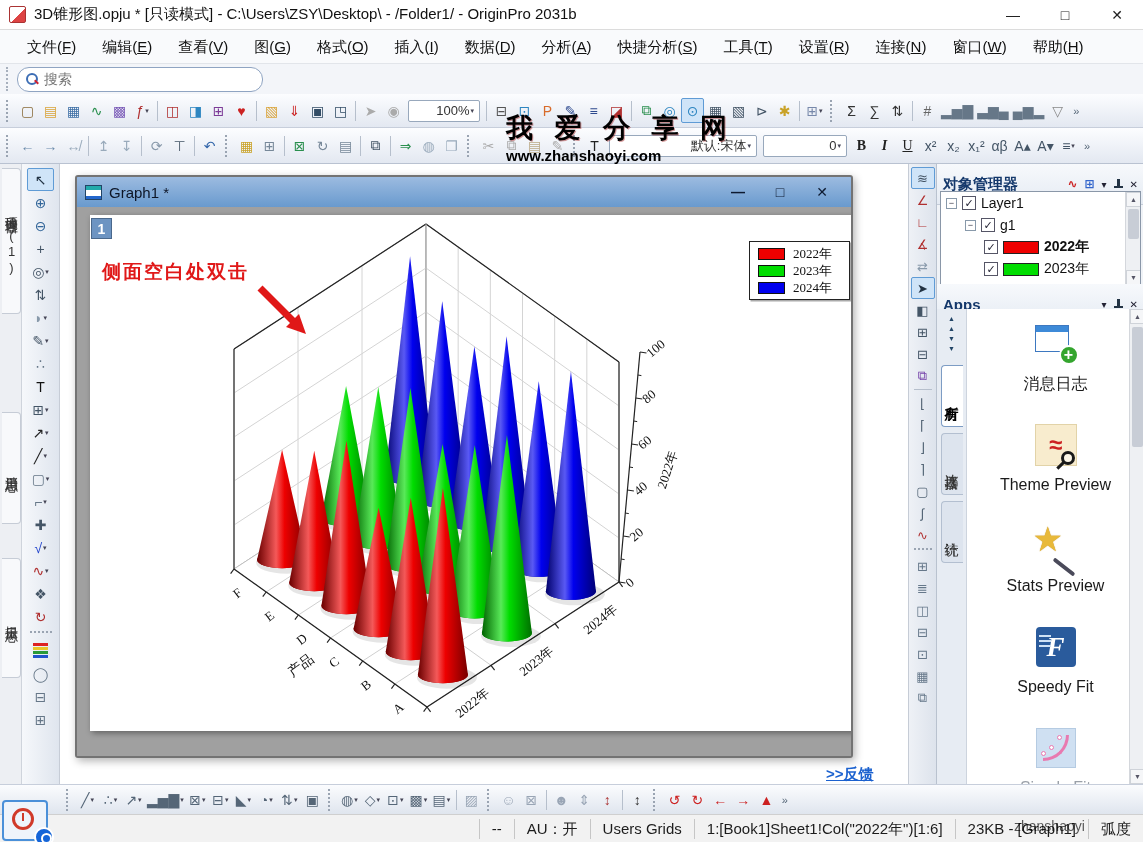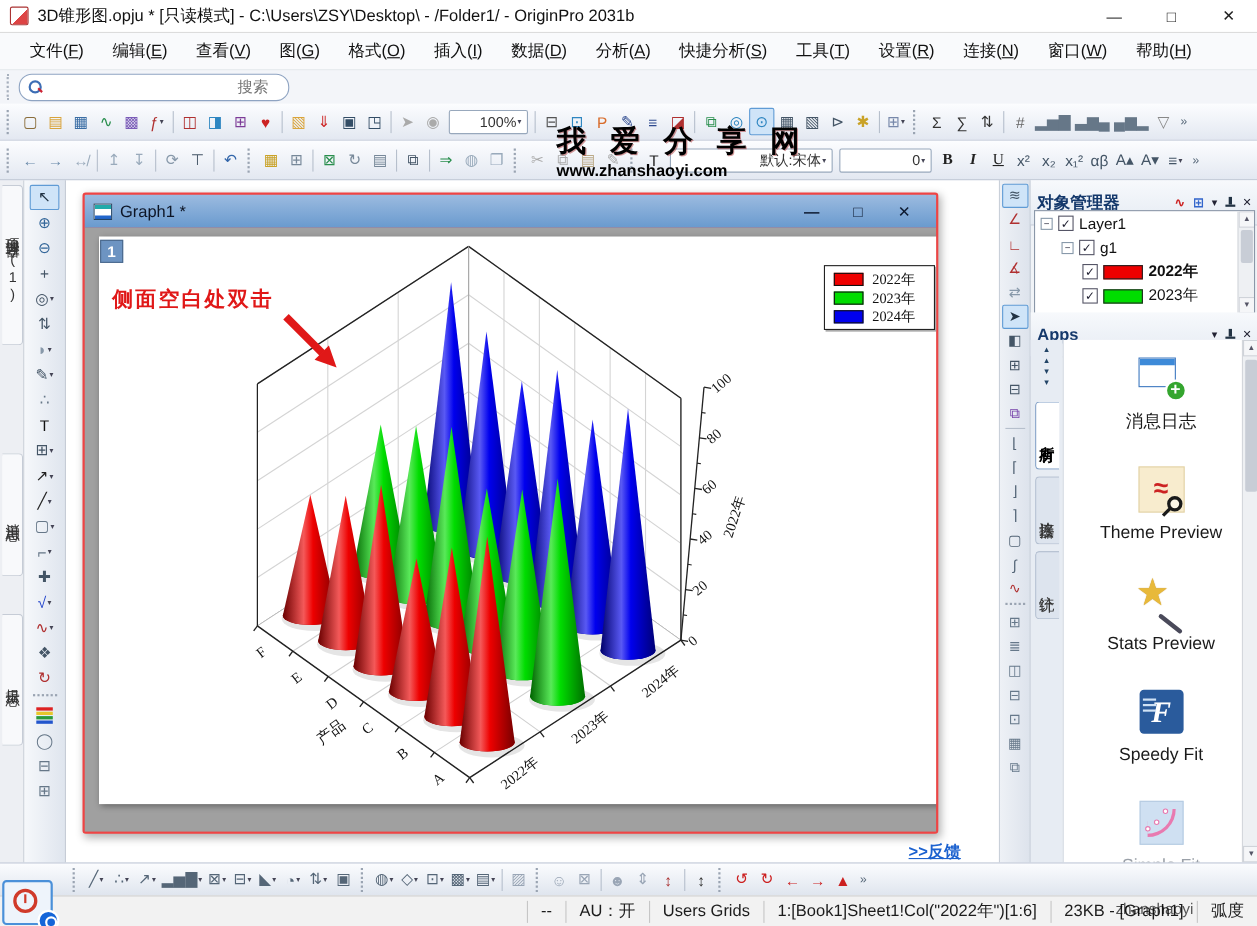--- a/index.html
+++ b/index.html
@@ -26,21 +26,21 @@
   .searchrow { position:absolute; left:0; top:64px; width:1143px; height:30px;
     background:#f3f5f9; display:flex; align-items:center; }
   .grip-v { width:5px; height:24px; border-left:2px dotted #a7b0bd; margin:0 6px 0 6px; }
   .searchbox { width:246px; height:25px; border:1px solid #8fa4c2; border-radius:12px;
     background:#fff; display:flex; align-items:center; padding:0 8px; gap:6px; }
   .lens { position:relative; width:12px; height:12px; flex:0 0 auto; }
   .lens::before { content:""; position:absolute; left:0; top:0; width:8px; height:8px;
     border:2px solid #3d6eb5; border-radius:50%; }
   .lens::after { content:""; position:absolute; left:8px; top:8px; width:5px; height:2px;
     background:#c23; transform:rotate(45deg); }
-  .searchbox input { border:none; outline:none; font-size:14px; color:#333; width:200px; background:transparent;text-align:right; }
+  .searchbox input { border:none; outline:none; font-size:14px; color:#333; width:200px; background:transparent; }
 
   
   .tbrow { position:absolute; left:0; width:1143px; display:flex; align-items:center;
     background:linear-gradient(#fcfdff,#e3e8f1); border-bottom:1px solid #c7cedb; padding-left:2px; }
   #tbrow1 { top:94px; height:34px; }
   #tbrow2 { top:128px; height:36px; border-bottom:1px solid #b9c2d1; }
   .tb-btn { min-width:23px; height:25px; display:inline-flex; align-items:center; justify-content:center;
     font-size:14px; border:1px solid transparent; border-radius:2px; padding:0 1px; }
   .tb-btn.sel { background:#cfe4f8; border-color:#5f9bd5; }
   .tb-btn .bold { font-weight:bold; font-family:"Liberation Serif",serif; }
@@ -72,21 +72,21 @@
   .left-tools { width:38px; background:linear-gradient(90deg,#f6f8fb,#dfe5ee);
     border-right:1px solid #c6ccd6; display:flex; flex-direction:column; align-items:center;
     padding-top:4px; overflow:hidden; }
   .left-tools .tb-btn { width:27px; height:23px; }
   .left-tools .tb-grip { width:22px; height:5px; border-left:none; border-top:2px dotted #9aa4b2; margin:3px 0; }
 
   .workspace { flex:1; background:#fff; position:relative; }
 
   
   .gwin { position:absolute; left:15px; top:11px; width:778px; height:583px;
-    border:2px solid #ef4444; border-radius:3px; background:#ef4444;
+    border:2px solid #737373; border-radius:3px; background:#3b82f6;
     box-shadow:2px 3px 8px rgba(0,0,0,.3); }
   .gw-title { height:30px; background:linear-gradient(#9cbbe0,#699ace);
     display:flex; align-items:center; padding:0 8px; gap:7px; border-radius:1px 1px 0 0; }
   .gw-ic { width:17px; height:15px; background:#fff; border:1px solid #246;
     box-shadow:inset 0 4px 0 #2aa, inset 0 -3px 0 #26c; }
   .gw-title-text { font-size:15px; color:#0d1526; }
   .gw-btns { margin-left:auto; display:flex; gap:16px; padding-right:8px; }
   .gw-btn { width:26px; height:20px; display:flex; align-items:center; justify-content:center;
     font-size:14px; font-weight:bold; color:#0d1a30; }
   .gw-body { position:absolute; left:0; right:0; top:30px; bottom:0; background:#a0a0a0; overflow:hidden; }

